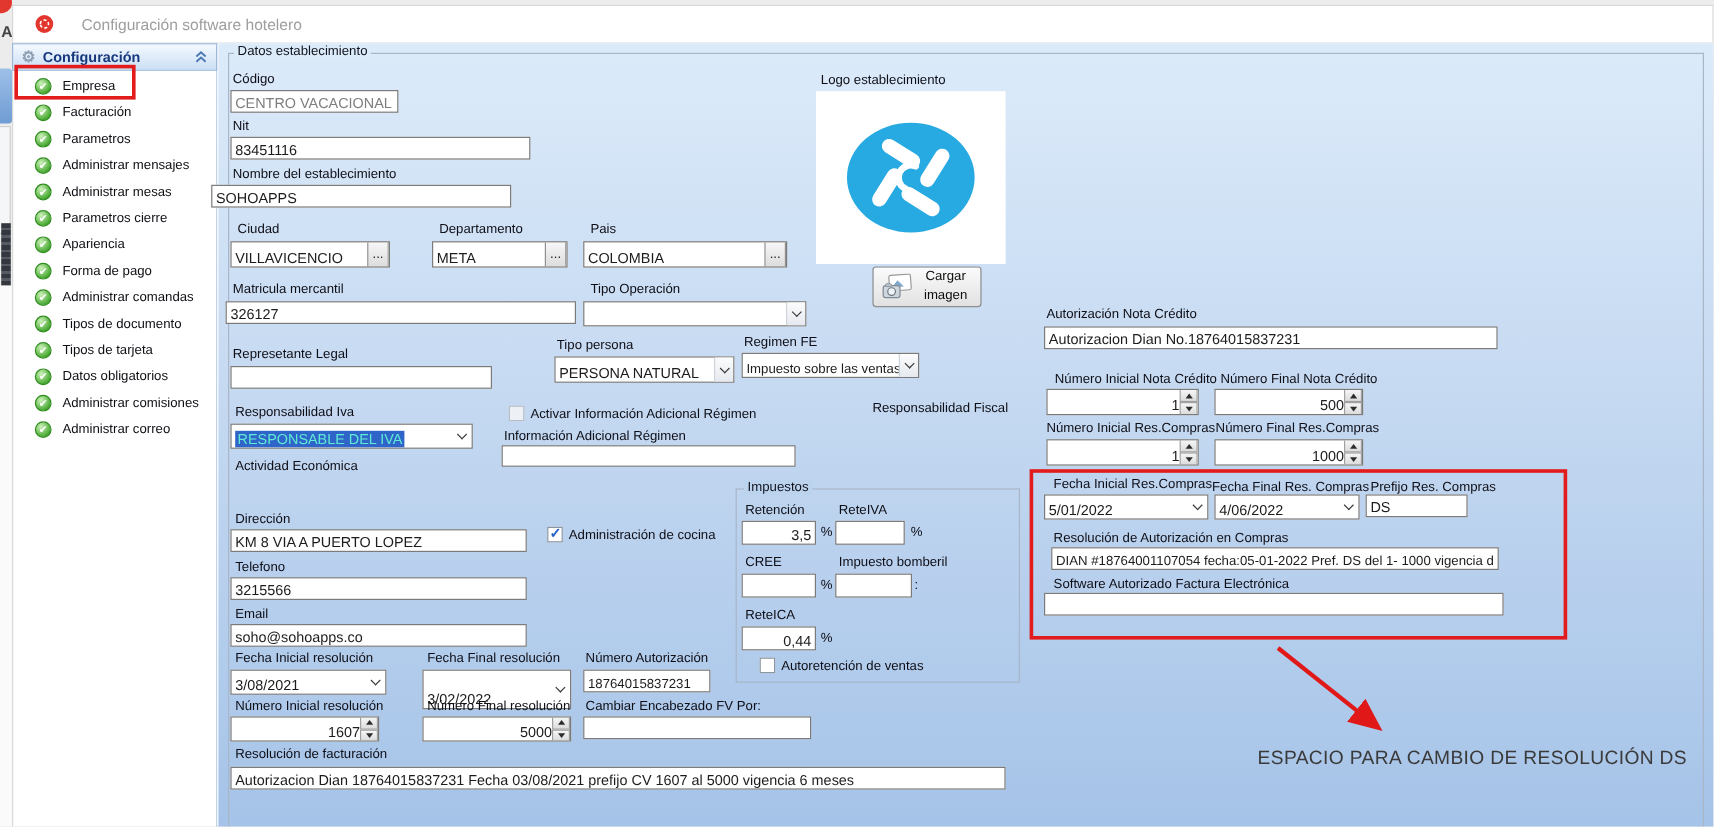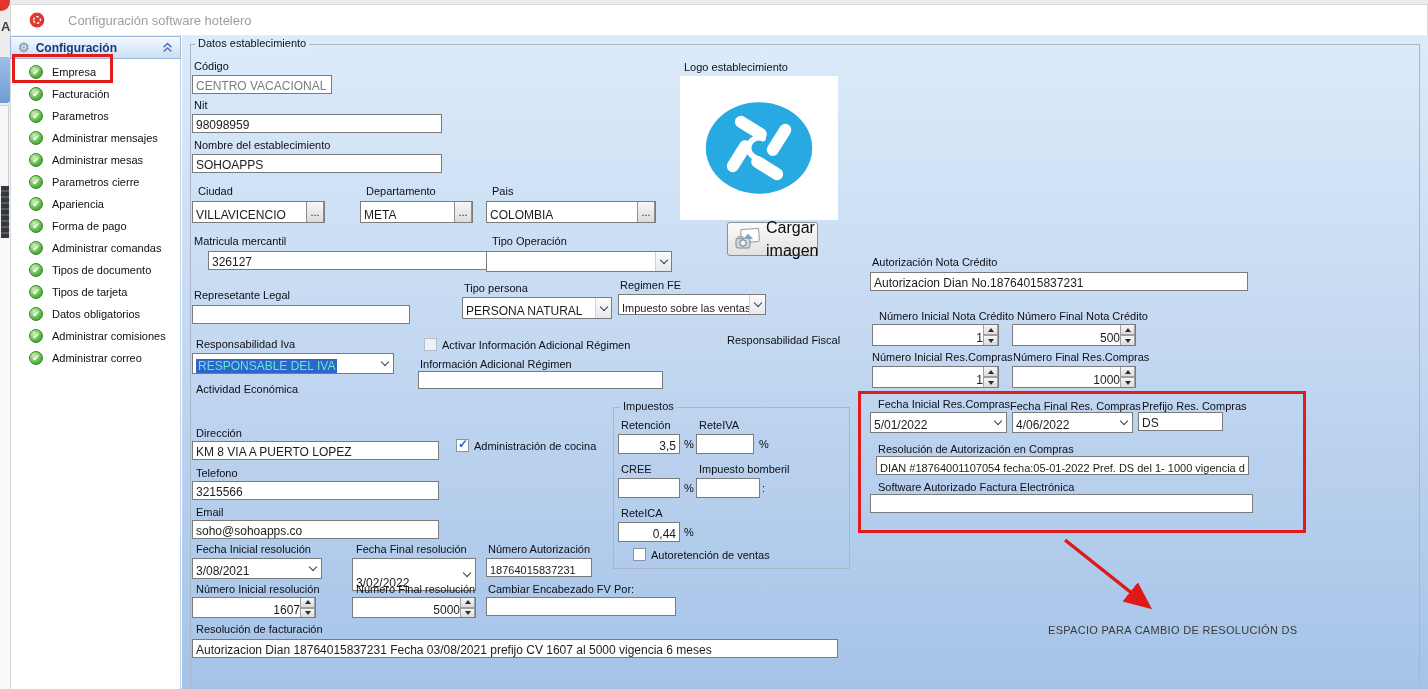--- a/index.html
+++ b/index.html
@@ -27,24 +27,24 @@
   border-bottom:4px solid #2c2c2c}
 .tri-dn{width:0;height:0;border-left:3px solid transparent;border-right:3px solid transparent;
   border-top:4px solid #2c2c2c}
 .chk{position:absolute;width:13px;height:13px;background:#fff;border:1px solid #8b95a2}
 .chk.checked::after{content:"✓";position:absolute;left:1px;top:-3px;font-size:12px;font-weight:bold;color:#2b61c9}
 .chk.dim{background:#edf1f6;border-color:#b4bcc8}
 .gb{position:absolute;border:1px solid #a9b6c8}
 .gb-label{position:absolute;font-size:11px;padding:0 3px;white-space:nowrap;color:#10121c}
 .btn{position:absolute;display:flex;align-items:center;justify-content:center;gap:5px;
   background:linear-gradient(#fbfbfb,#e1e1e1);border:1px solid #8f8f8f;border-radius:3px;
-  font-size:16px;color:#0c0c0c;text-align:center;line-height:1.45}
+  font-size:11px;color:#0c0c0c;text-align:center;line-height:1.45}
 .hl{position:absolute;border:3px solid #e21c1c}
 .pct{position:absolute;font-size:11px;color:#0e0e16}
-.annot{position:absolute;font-size:11px;color:#3a3a3a;letter-spacing:.3px;white-space:nowrap}
+.annot{position:absolute;font-size:16px;color:#3a3a3a;letter-spacing:.3px;white-space:nowrap}
 
 .titlebar{position:absolute;left:10px;top:4px;width:1418px;height:32px;background:#fff;
   border:1px solid #d8d8d8;border-bottom:1px solid #ececec;display:flex;align-items:center;gap:23px;padding-left:18px}
 .title-text{font-size:13px;color:#9e9e9e}
 .sidebar{position:absolute;left:10px;top:36px;width:171px;height:653px;background:#fff;
   border-left:1px solid #d8d8d8;border-right:1px solid #c2d2e6}
 .sidebar-header{position:absolute;left:10px;top:36px;width:171px;height:23px;display:flex;
   align-items:center;gap:6px;padding:0 7px;background:linear-gradient(#f4f9ff,#cbdff5);
   border:1px solid #9db9da;font-weight:bold;color:#17387d;font-size:12px}
 .sidebar-header .hdr-label{flex:1}
@@ -161,46 +161,46 @@
   <div class="gb" style="left:190px;top:44px;width:1230px;height:660px"></div>
   <div class="gb-label" style="left:195px;top:37px;background:#dcebfa">Datos establecimiento</div>
 
   <div class="lbl" style="left:194px;top:60px">Código</div>
   <div class="tb disabled" style="left:192px;top:75px;width:140px;height:19px">
       <span class="val">CENTRO VACACIONAL</span>
     </div>
 
   <div class="lbl" style="left:194px;top:99px">Nit</div>
   <div class="tb" style="left:192px;top:114px;width:250px;height:19px">
-      <span class="val">98098959</span>
+      <span class="val">83451116</span>
     </div>
 
   <div class="lbl" style="left:194px;top:139px">Nombre del establecimiento</div>
-  <div class="tb" style="left:192px;top:154px;width:250px;height:19px">
+  <div class="tb" style="left:176px;top:154px;width:250px;height:19px">
       <span class="val">SOHOAPPS</span>
     </div>
 
   <div class="lbl" style="left:198px;top:185px">Ciudad</div>
   <div class="tb" style="left:192px;top:201px;width:133px;height:22px">
     <span class="val">VILLAVICENCIO</span>
     <span class="browse">...</span>
   </div>
   <div class="lbl" style="left:366px;top:185px">Departamento</div>
   <div class="tb" style="left:360px;top:201px;width:113px;height:22px">
     <span class="val">META</span>
     <span class="browse">...</span>
   </div>
   <div class="lbl" style="left:492px;top:185px">Pais</div>
   <div class="tb" style="left:486px;top:201px;width:170px;height:22px">
     <span class="val">COLOMBIA</span>
     <span class="browse">...</span>
   </div>
 
   <div class="lbl" style="left:194px;top:235px">Matricula mercantil</div>
-  <div class="tb" style="left:208px;top:251px;width:292px;height:19px">
+  <div class="tb" style="left:188px;top:251px;width:292px;height:19px">
       <span class="val">326127</span>
     </div>
   <div class="lbl" style="left:492px;top:235px">Tipo Operación</div>
   <div class="tb" style="left:486px;top:251px;width:186px;height:21px">
     <span class="val"></span>
     <span class="drop">
         <i class="chev"></i>
       </span>
   </div>
 

